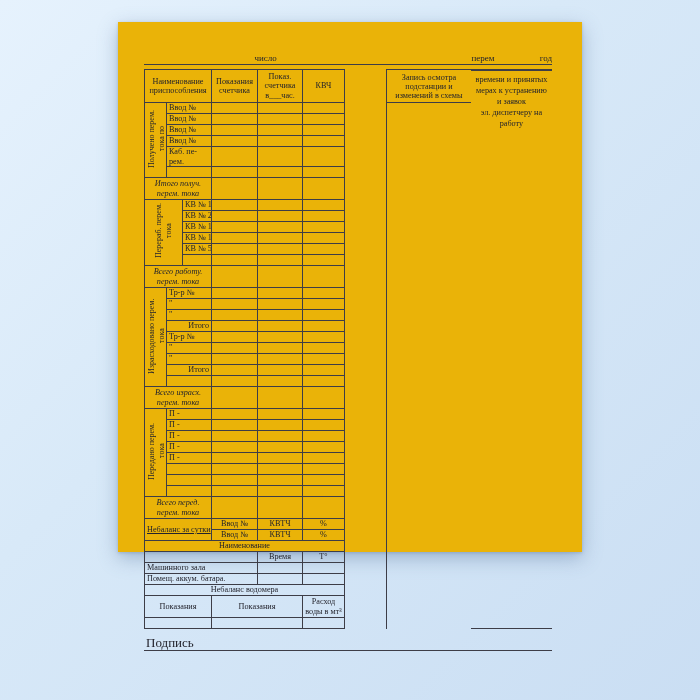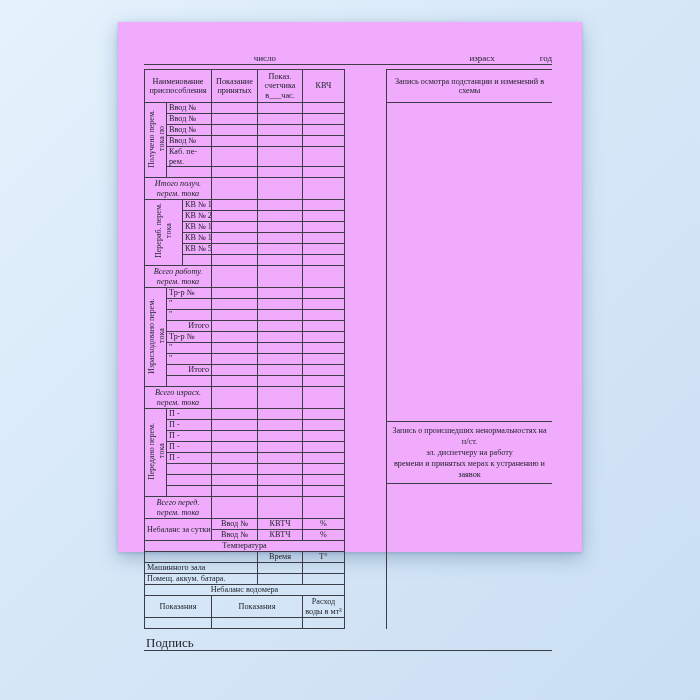--- a/index.html
+++ b/index.html
@@ -4,21 +4,21 @@
 <style>
   html,body{margin:0;padding:0;}
   body{
     width:700px;height:700px;overflow:hidden;
     background:linear-gradient(135deg,#e6f2fd 0%,#d8e9f8 40%,#cadef3 100%);
     font-family:"Liberation Serif","DejaVu Serif",serif;
     color:#23232c;
   }
   .sheet{
     position:absolute;left:118px;top:22px;width:464px;height:530px;
-    background:#f0abfc;
+    background:#eab308;
     box-shadow:0 6px 18px rgba(90,120,160,.45),0 1px 3px rgba(90,120,160,.35);
   }
   .content{padding:28px 30px 0 26px;}
   
   .dateline{
     display:flex;align-items:flex-end;
     border-bottom:1px solid #3d3d47;
     height:14px;font-size:9px;line-height:11px;
   }
   .dl-sp{border:none;}
@@ -36,36 +36,36 @@
     overflow:hidden;
   }
   tr.h-hdr{height:33px;}
   tr.h-std{height:11px;}
   tr.h-tall{height:20px;}
   tr.h-sum{height:22px;font-style:italic;}
   tr.h-2l{height:22px;margin-left:47px;}
   td.ctr{text-align:center;}
   td.rgt{text-align:right;margin-left:45px;}
   td.lbl{white-space:nowrap;}
-  td.small{font-size:7.6px;white-space:nowrap;text-align:left;}
+  td.small{font-size:7.6px;white-space:nowrap;text-align:left;text-decoration:underline;}
   td.vcell{padding:0;text-align:center;}
   .vert{
     display:inline-block;
     writing-mode:vertical-rl;transform:rotate(180deg);
     font-size:8px;line-height:1.2;text-align:center;
   }
   .vhA{height:66px;}
   .vhB{height:62px;}
   .vhC{height:90px;}
   .vhD{height:66px;}
   
   .rightcol{
     flex:1 1 auto;margin-left:5px;
     border-left:1px solid #3d3d47;border-top:1px solid #3d3d47;
-    display:flex;flex-direction:column;
+    display:flex;
     font-size:8.2px;
   }
   .rp-h1{
     height:32px;border-bottom:1px solid #3d3d47;
     display:flex;align-items:center;justify-content:center;
     text-align:center;padding:0 4px;
   }
   .rp-spacer{height:318px;}
   .rp-h2{
     border-top:1px solid #3d3d47;border-bottom:1px solid #3d3d47;
@@ -81,41 +81,41 @@
 </head>
 <body>
 
 <div class="sheet">
   <div class="content">
 
     <div class="dateline">
       <span class="dl-sp dl-sp1"></span>
       <span class="dl-word">число</span>
       <span class="dl-sp dl-sp2"></span>
-      <span class="dl-word">израсх</span>
+      <span class="dl-word">перем</span>
       <span class="dl-sp dl-sp3"></span>
       <span class="dl-word">год</span>
     </div>
 
     <div class="formarea">
 
       <table class="main">
         <colgroup>
           <col style="width:22px">
             <col style="width:16px">
             <col style="width:29px">
           <col style="width:46px">
             <col style="width:45px">
             <col style="width:42px">
         </colgroup>
 
         <tbody>
             <tr class="h-hdr">
           <td colspan="3" class="ctr">Наименование приспособления</td>
-          <td class="ctr">Показание принятых</td>
+          <td class="ctr">Показания счетчика</td>
           <td class="ctr">Показ. счетчика в___час.</td>
           <td class="ctr">КВЧ</td>
         </tr>
 
         <tr class="h-std">
           <td rowspan="6" class="vcell"><span class="vert vhA">Получено перем. тока по</span></td>
           <td colspan="2" class="lbl">Ввод №</td>
           <td></td>
               <td></td>
               <td></td>
@@ -325,21 +325,21 @@
           <td class="ctr">КВТЧ</td>
           <td class="ctr">%</td>
         </tr>
         <tr class="h-std">
           <td class="ctr">Ввод №</td>
           <td class="ctr">КВТЧ</td>
           <td class="ctr">%</td>
         </tr>
 
         <tr class="h-std">
-          <td colspan="6" class="ctr">Температура</td>
+          <td colspan="6" class="ctr">Наименование</td>
         </tr>
         <tr class="h-std">
           <td colspan="4"></td>
           <td class="ctr">Время</td>
           <td class="ctr">T°</td>
         </tr>
         <tr class="h-std">
           <td colspan="4">Машинного зала</td>
           <td></td>
               <td></td>
@@ -363,23 +363,22 @@
           <td colspan="2"></td>
           <td></td>
         </tr>
       </tbody>
         </table>
 
       <div class="rightcol">
         <div class="rp-h1">Запись осмотра подстанции и изменений в схемы</div>
         <div class="rp-spacer"></div>
         <div class="rp-h2">
-          <div>Запись о происшедших ненормальностях на п/ст.</div>
+          <div>времени и принятых мерах к устранению и заявок</div>
           <div>эл. диспетчеру на работу</div>
-          <div>времени и принятых мерах к устранению и заявок</div>
         </div>
         <div class="rp-rest"></div>
       </div>
     </div>
 
     <div class="signature">Подпись</div>
 
   </div>
 </div>
 

